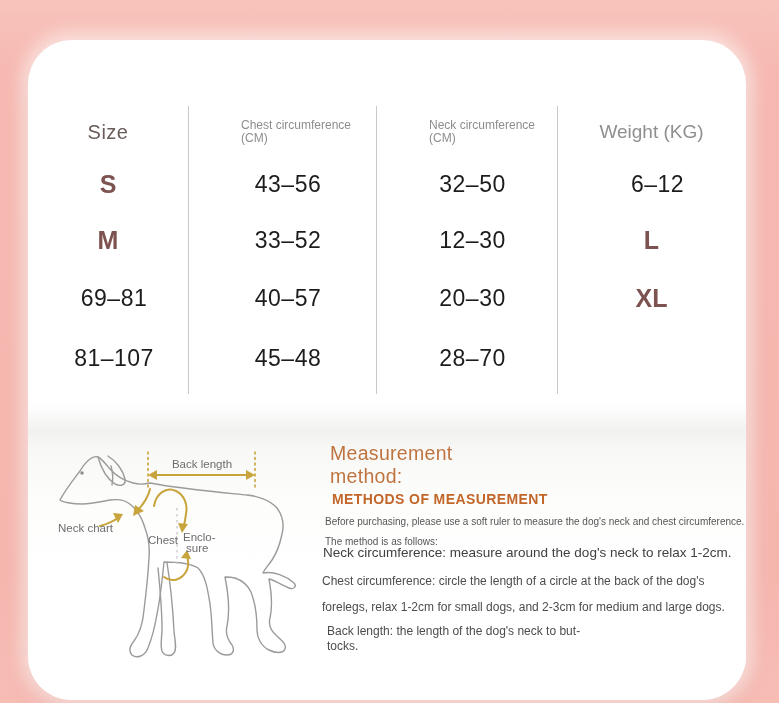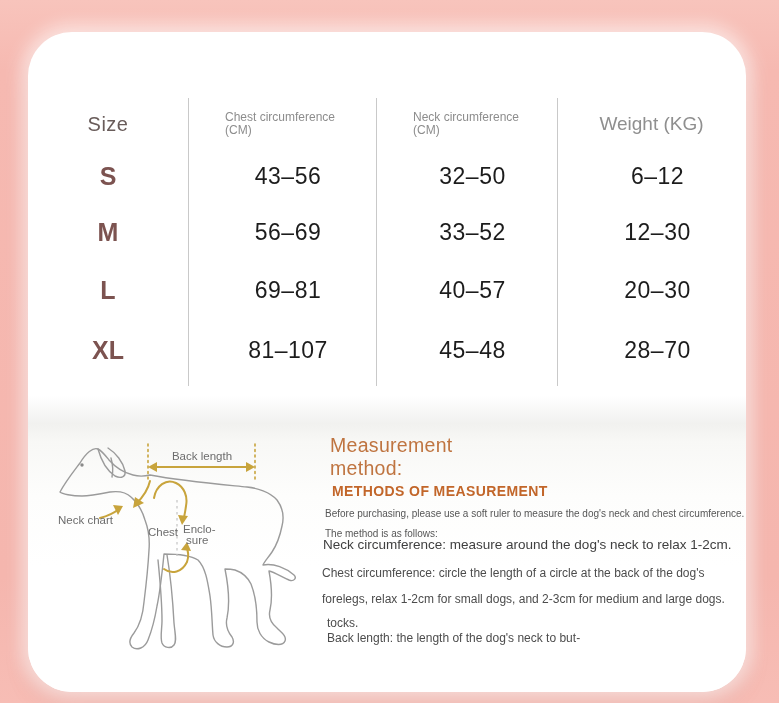--- a/index.html
+++ b/index.html
@@ -2,37 +2,37 @@
 <html><head>
 <meta charset="utf-8">
 <style>
   * { margin:0; padding:0; box-sizing:border-box; }
   body { font-family:"Liberation Sans", sans-serif; }
   .screen {
     position:relative; width:779px; height:703px; overflow:hidden;
     background:linear-gradient(180deg,#f8c4bc 0%,#f6b9b1 10%,#f5b6ae 82%,#f7bdb5 100%);
   }
   .card {
-    position:absolute; left:28px; top:32px; width:718px; height:660px;
+    position:absolute; left:28px; top:40px; width:718px; height:660px;
     background:#ffffff; border-radius:44px;
     box-shadow:0 0 16px 8px rgba(255,255,255,0.55), 0 12px 22px rgba(185,95,85,0.22);
   }
   .lower-bg {
     position:absolute; left:0; right:0; top:364px; bottom:0;
     border-radius:0 0 44px 44px;
     background:linear-gradient(180deg,#ffffff 0px,#f1f1ef 28px,#f8f8f6 46px,#fdfdfc 100px,#ffffff 170px);
   }
   
   .size-table {
     position:absolute; left:0; top:68px; width:718px;
     display:grid; grid-template-columns:160px 188px 181px 189px;
     grid-template-rows:48px 56px 56px 60px 60px;
   }
   .cell { display:flex; align-items:center; justify-content:center; }
-  .cell.left { justify-content:flex-start; padding-left:37px; }
+  .cell.left { justify-content:flex-start; padding-left:37px;margin-left:16px; }
   .hdr-size { font-size:20px; color:#695c5a; letter-spacing:0.5px; }
   .hdr-small { font-size:12px; line-height:13px; color:#8d8d8d; }
   .hdr-weight { font-size:19px; color:#8f8f8f; }
   .size-letter { font-size:25px; font-weight:bold; color:#7c5350; }
   .num { font-size:23px; color:#1c1c1c; letter-spacing:0.5px;padding-left:12px; }
   .vline { position:absolute; width:1px; top:66px; height:288px; background:#c9c9c9; }
   .vline.v1 { left:160px; } .vline.v2 { left:348px; } .vline.v3 { left:529px; }
   
   .m-heading {
     position:absolute; left:302px; top:402px; width:280px;
@@ -85,21 +85,20 @@
              <span>(CM)</span></div>
       </div>
       <div class="cell hdr-weight">Weight (KG)</div>
 
       <div class="cell size-letter">S</div>
       <div class="cell num">43–56</div>
       <div class="cell num">32–50</div>
       <div class="cell num">6–12</div>
 
       <div class="cell size-letter">M</div>
-      <div class="cell num">56–69</div>
       <div class="cell num">33–52</div>
       <div class="cell num">12–30</div>
 
       <div class="cell size-letter">L</div>
       <div class="cell num">69–81</div>
       <div class="cell num">40–57</div>
       <div class="cell num">20–30</div>
 
       <div class="cell size-letter">XL</div>
       <div class="cell num">81–107</div>
@@ -163,17 +162,17 @@
       <span>method:</span>
     </div>
     <div class="m-subheading">METHODS OF MEASUREMENT</div>
     <div class="m-intro">Before purchasing, please use a soft ruler to measure the dog's neck and chest circumference. The method is as follows:</div>
     <div class="m-neck">Neck circumference: measure around the dog's neck to relax 1-2cm.</div>
     <div class="m-chest">
       <div>Chest circumference: circle the length of a circle at the back of the dog's</div>
       <div>forelegs, relax 1-2cm for small dogs, and 2-3cm for medium and large dogs.</div>
     </div>
     <div class="m-back">
+      <div>Back length: the length of the dog's neck to but-</div>
       <div>tocks.</div>
-      <div>Back length: the length of the dog's neck to but-</div>
     </div>
   </div>
 </div>
 
 </body></html>

